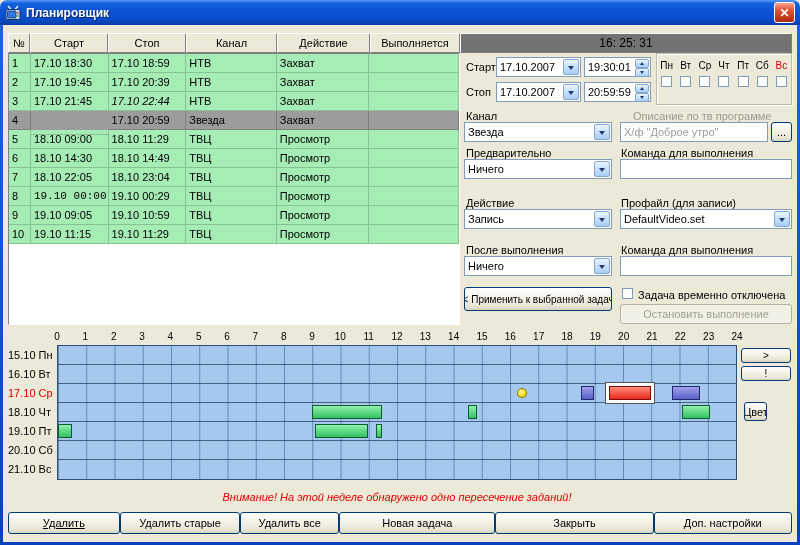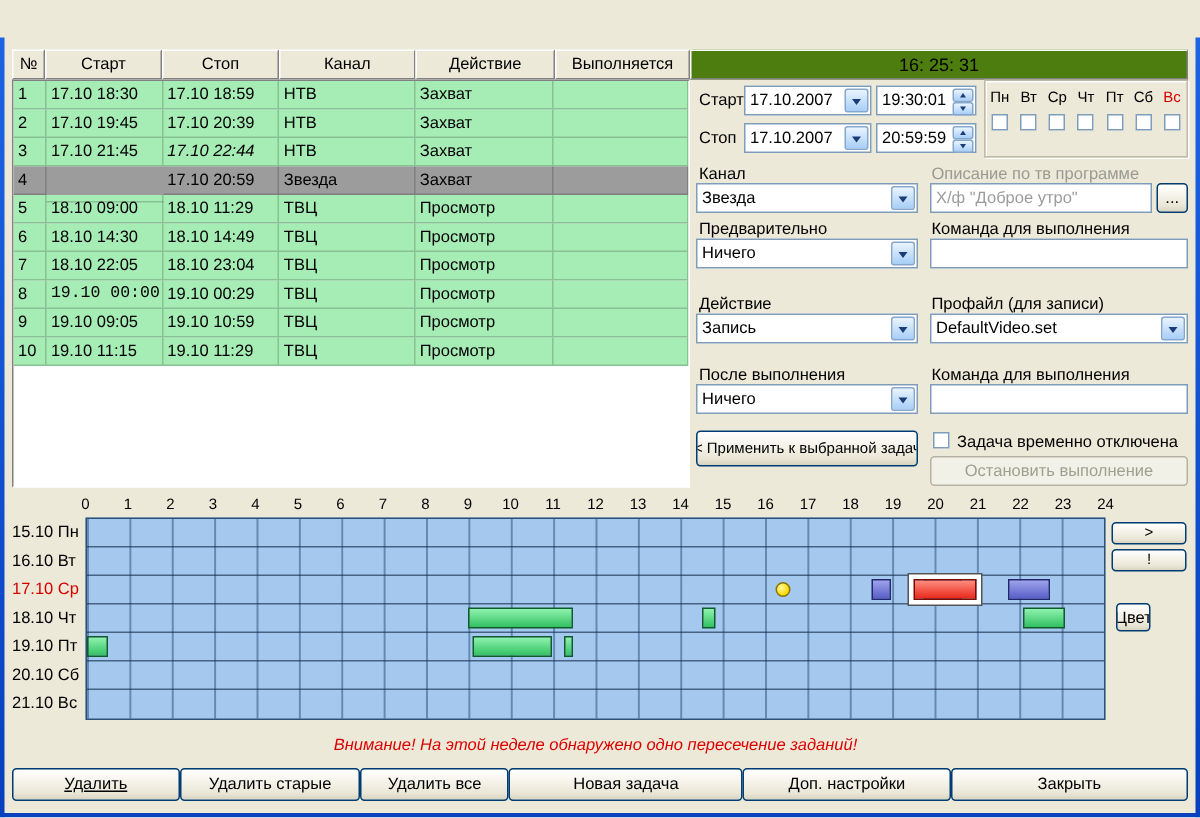--- a/index.html
+++ b/index.html
@@ -13,26 +13,26 @@
   .frame-bottom { left:0; right:0; bottom:0; height:3px; background:#0840BE; }
 
   .titlebar { position:absolute; top:0; left:0; width:800px; height:25px; border-radius:7px 7px 0 0;
     background:linear-gradient(180deg,#5A9AF6 0%,#1262E2 14%,#0C55D6 40%,#0A4FD0 72%,#063EA8 100%);
     display:flex; align-items:center; padding:0 5px; gap:5px; z-index:41; }
   .title { color:#fff; font-weight:bold; font-size:12px; text-shadow:1px 1px 1px rgba(0,0,0,.55); flex:1; }
   .close-btn { width:21px; height:21px; border-radius:3px; border:1px solid #fff;
     background:linear-gradient(180deg,#F6A38E 0%,#E3573A 35%,#C93C1D 70%,#A82A0E 100%);
     color:#fff; font-weight:bold; font-size:12px; display:flex; align-items:center; justify-content:center; }
   .lbl { position:absolute; font-size:11px; white-space:nowrap; }
-  .lbl.gray { color:#9a9a93; }
+  .lbl.gray { color:#9a9a93;margin-left:12px; }
 
   .lv-header { position:absolute; display:flex; }
   .hcell { height:20px; background:#ECE9D8; border:1px solid; border-color:#FFFFFF #808080 #808080 #FFFFFF;
     display:flex; align-items:center; justify-content:center; font-size:11px; overflow:hidden; white-space:nowrap; }
-  .clock-panel { position:absolute; background:#4d7c0f; border:1px solid; border-color:#FFFFFF #808080 #808080 #FFFFFF;
+  .clock-panel { position:absolute; background:#737373; border:1px solid; border-color:#FFFFFF #808080 #808080 #FFFFFF;
     display:flex; align-items:center; justify-content:center; font-size:12px; }
 
   .lv-body { position:absolute; background:#fff; border:1px solid; border-color:#808080 #FFFFFF #FFFFFF #808080; overflow:hidden; }
   .lv-row { display:flex; height:19px; background:#A6ECB5; }
   .lv-row.sel { background:#9C9C9C; }
   .lv-cell { border-right:1px solid rgba(0,0,0,.18); border-bottom:1px solid rgba(0,0,0,.18);
     padding-left:3px; line-height:18px; white-space:nowrap; overflow:hidden; }
 
   .combo { position:absolute; height:20px; background:#fff; border:1px solid #7F9DB9; display:flex; align-items:center; }
   .combo-val { flex:1; padding-left:3px; white-space:nowrap; overflow:hidden; line-height:16px; }
@@ -84,20 +84,35 @@
   .warning { position:absolute; text-align:center; color:#DD0000; font-size:11px;font-style:italic; }
 
   .footer { position:absolute; display:flex; justify-content:space-between; }
   .footer .btn { position:static; height:22px; }
 </style>
 </head>
 <body>
 
 <div class="window">
 
+  <div class="titlebar">
+    <span style="display:flex;">
+      <svg width="16" height="16" viewBox="0 0 16 16">
+        <path d="M3 1 L6.5 5 M13 1 L9.5 5" stroke="#fff" stroke-width="1.2" fill="none"></path>
+        <rect x="1" y="4.5" width="14" height="10" rx="1.5" fill="#CFE4FF" stroke="#16325F"></rect>
+        <rect x="2.5" y="6" width="8.5" height="7" rx="0.5" fill="#2F7DE0" stroke="#16325F" stroke-width="0.8"></rect>
+        <circle cx="13" cy="8" r="0.9" fill="#D33"></circle>
+        <circle cx="13" cy="11" r="0.9" fill="#3A3"></circle>
+      </svg>
+    </span>
+    <span class="title">Планировщик</span>
+    <span class="close-btn">
+        <span>✕</span>
+      </span>
+  </div>
   <div class="frame-left"></div>
   <div class="frame-right"></div>
   <div class="frame-bottom"></div>
 
   <div id="lv-header" class="lv-header" style="left:8px;top:33px;width:452px;height:20px">
       <div class="hcell" style="width: 22px;">№</div>
       <div class="hcell" style="width: 78px;">Старт</div>
       <div class="hcell" style="width: 78px;">Стоп</div>
       <div class="hcell" style="width: 91px;">Канал</div>
       <div class="hcell" style="width: 93px;">Действие</div>
@@ -374,17 +389,17 @@
   <div class="btn small" style="left:741px;top:366px;width:50px;height:15px">!</div>
   <div class="btn" style="left:744px;top:402px;width:23px;height:19px">Цвет</div>
 
   <div class="warning" style="left:57px;top:491px;width:680px">Внимание! На этой неделе обнаружено одно пересечение заданий!</div>
 
   <div id="footer" class="footer" style="left:8px;top:512px;width:784px;height:22px">
       <div class="btn" style="width: 113px; text-decoration: underline;">Удалить</div>
       <div class="btn" style="width: 122px;">Удалить старые</div>
       <div class="btn" style="width: 100px;">Удалить все</div>
       <div class="btn" style="width: 158px;">Новая задача</div>
+      <div class="btn" style="width: 160px;">Закрыть</div>
       <div class="btn" style="width: 140px;">Доп. настройки</div>
-      <div class="btn" style="width: 160px;">Закрыть</div>
     </div>
 
 </div>
 
 </body></html>

